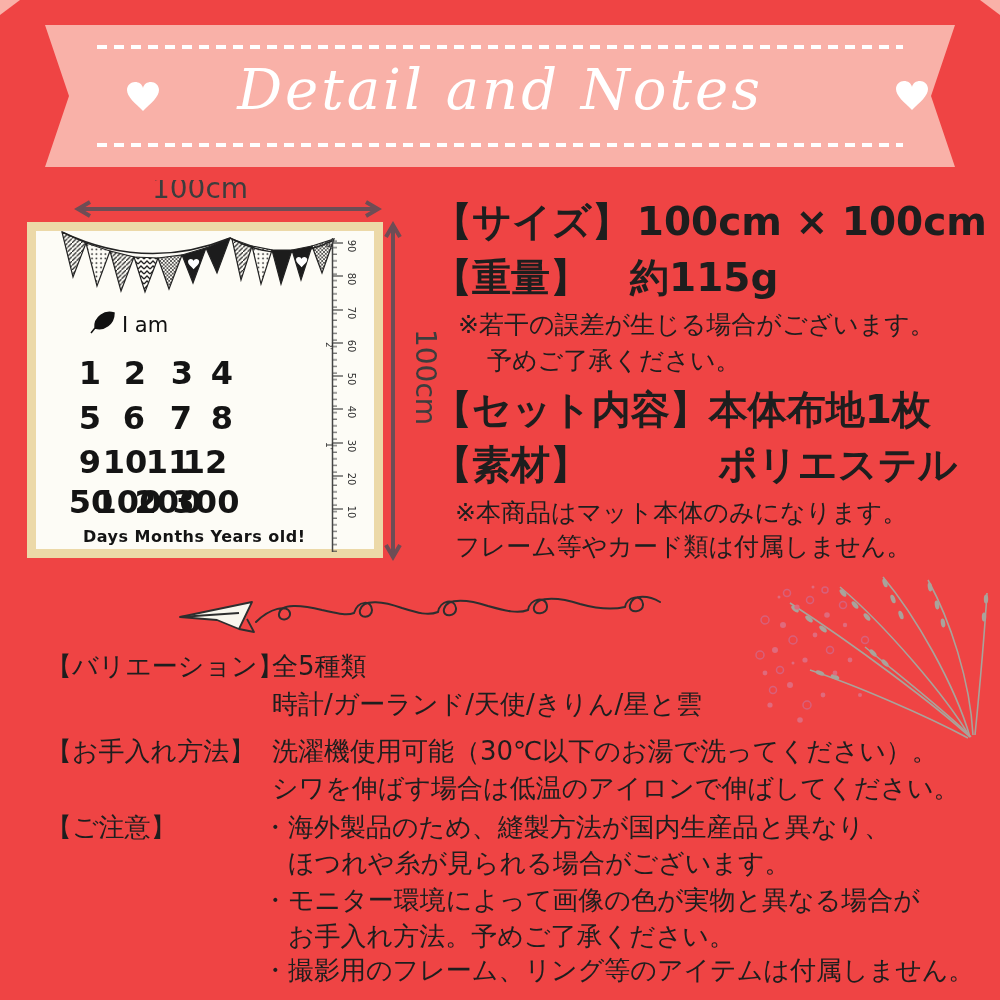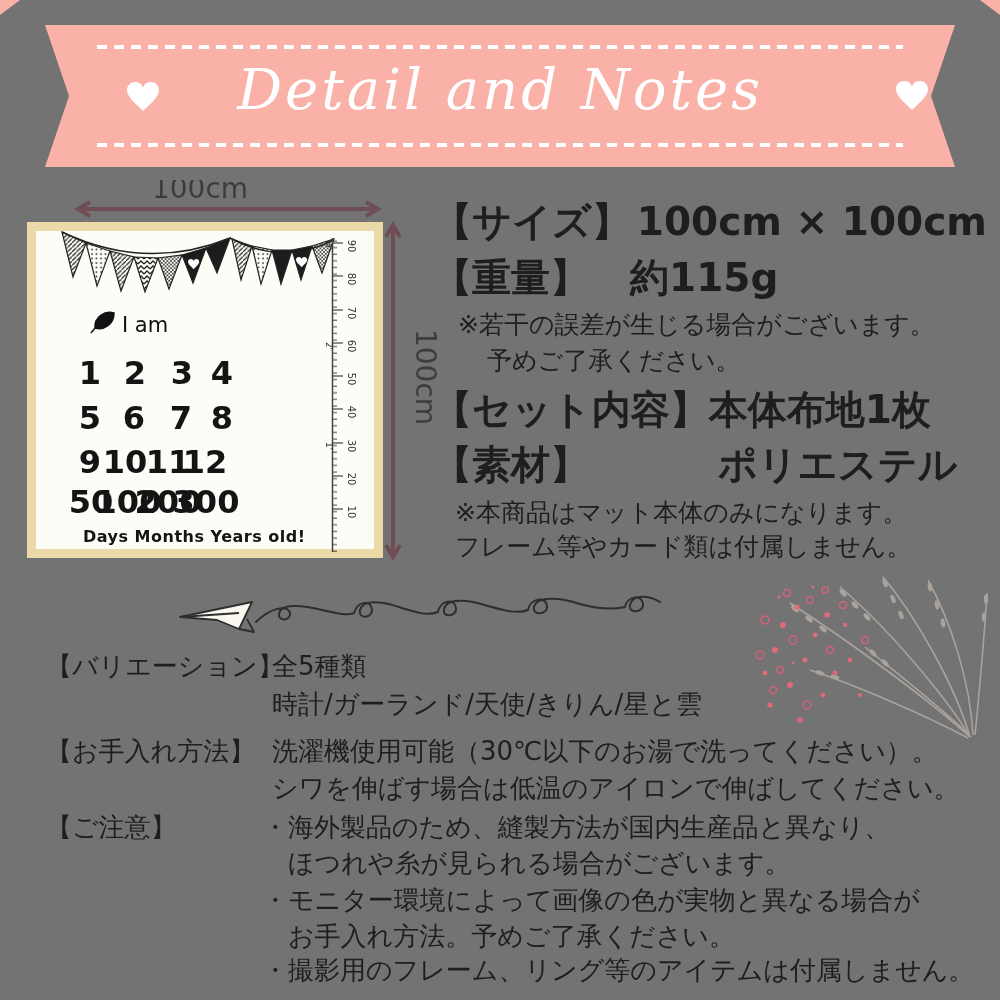--- a/index.html
+++ b/index.html
@@ -1,16 +1,16 @@
 <!DOCTYPE html>
 <html><head>
 <meta charset="utf-8">
 <style>
   html,body{margin:0;padding:0;}
-  #page{position:relative;width:1000px;height:1000px;background:#737373;overflow:hidden;
+  #page{position:relative;width:1000px;height:1000px;background:#ef4444;overflow:hidden;
         font-family:"DejaVu Sans","Liberation Sans",sans-serif;color:#1e1e1e;}
   .abs{position:absolute;line-height:1.15;white-space:nowrap;}
   .banner-title{font-family:"DejaVu Serif","Liberation Serif",serif;font-style:italic;
                 font-size:56px;color:#ffffff;letter-spacing:3px;text-align:center;width:100%;}
   .spec-line{font-size:39px;font-weight:700;}
   .spec-note{font-size:25px;}
   .detail-label{font-size:26px;}
   .detail-text{font-size:26px;}
   svg text{font-family:"DejaVu Sans","Liberation Sans",sans-serif;}
 </style>

